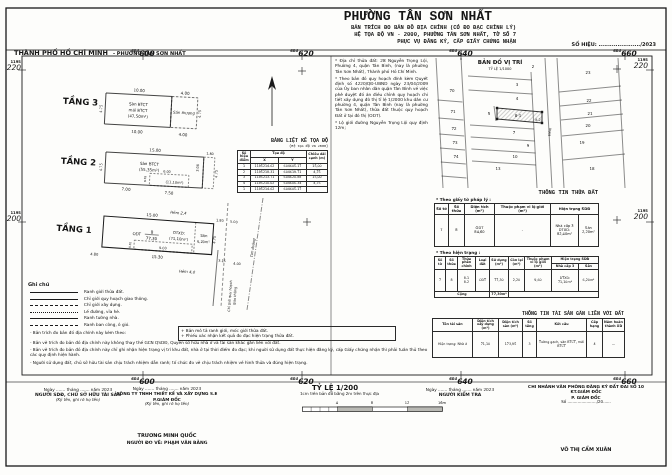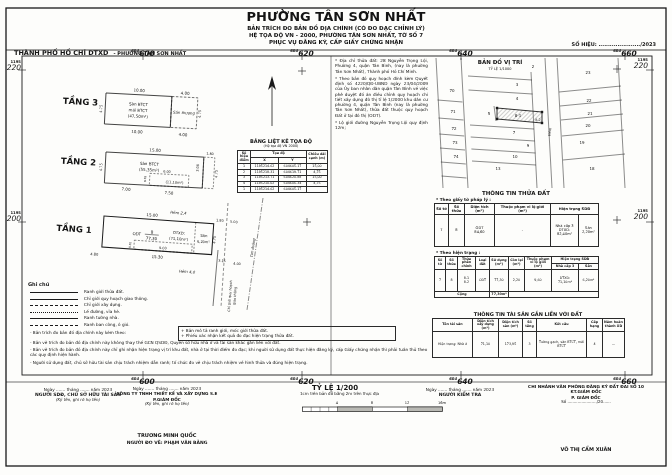--- a/index.html
+++ b/index.html
@@ -1,18 +1,18 @@
 <!DOCTYPE html>
 <html><head>
 <meta charset="utf-8">
 <style>
   html,body{margin:0;padding:0;background:#e8e8e6;}
   .sheet{position:relative;width:672px;height:475px;background:#fdfdfb;font-family:"DejaVu Sans",sans-serif;color:#141414;overflow:hidden;}
   .abs{position:absolute;}
-  .c{text-align:center;}
+  .c{text-align:right;font-family:Liberation Mono, monospace;}
   .r{text-align:right;}
   .b{font-weight:bold;}
   .i{font-style:italic;}
   .pre{white-space:pre-line;}
   .just{text-align:justify;}
   svg{font-family:"DejaVu Sans",sans-serif;}
   svg text{fill:#141414;}
   .tbl{border-collapse:collapse;table-layout:fixed;}
   .tbl td{border:0.5px solid #2a2a2a;padding:0.5px 1px;text-align:center;vertical-align:middle;overflow:hidden;}
   .f3{font-size:3.3px;line-height:1.15;}
@@ -42,21 +42,21 @@
 </head>
 <body>
 
 <div class="sheet">
 
   <div class="abs c b f13" style="left:180px;top:10px;width:312px;">PHƯỜNG TÂN SƠN NHẤT</div>
   <div class="abs c b f55" style="left:156px;top:25px;width:360px;">BẢN TRÍCH ĐO BẢN ĐỒ ĐỊA CHÍNH (CÓ ĐO ĐẠC CHỈNH LÝ)</div>
   <div class="abs c b f55" style="left:156px;top:32px;width:360px;">HỆ TỌA ĐỘ VN - 2000, PHƯỜNG TÂN SƠN NHẤT, TỜ SỐ 7</div>
   <div class="abs c b f55" style="left:156px;top:39px;width:360px;">PHỤC VỤ ĐĂNG KÝ, CẤP GIẤY CHỨNG NHẬN</div>
   <div class="abs" style="left:14px;top:40px;">
-    <span class="b f65">THÀNH PHỐ HỒ CHÍ DTXD</span>
+    <span class="b f65">THÀNH PHỐ HỒ CHÍ MINH</span>
     <span class="b f5">-  PHƯỜNG TÂN SƠN NHẤT</span>
   </div>
   <div class="abs r b f5" style="left:540px;top:41px;width:116px;">SỐ HIỆU: ....................../2023</div>
 
   <div class="tick" style="left:128px;top:48px;"><sup>604</sup><span>600</span></div>
   <div class="tick" style="left:287px;top:48px;"><sup>604</sup><span>620</span></div>
   <div class="tick" style="left:446px;top:48px;"><sup>604</sup><span>640</span></div>
   <div class="tick" style="left:610px;top:48px;"><sup>604</sup><span>660</span></div>
   <div class="tick" style="left:128px;top:376px;"><sup>604</sup><span>600</span></div>
   <div class="tick" style="left:287px;top:376px;"><sup>604</sup><span>620</span></div>

